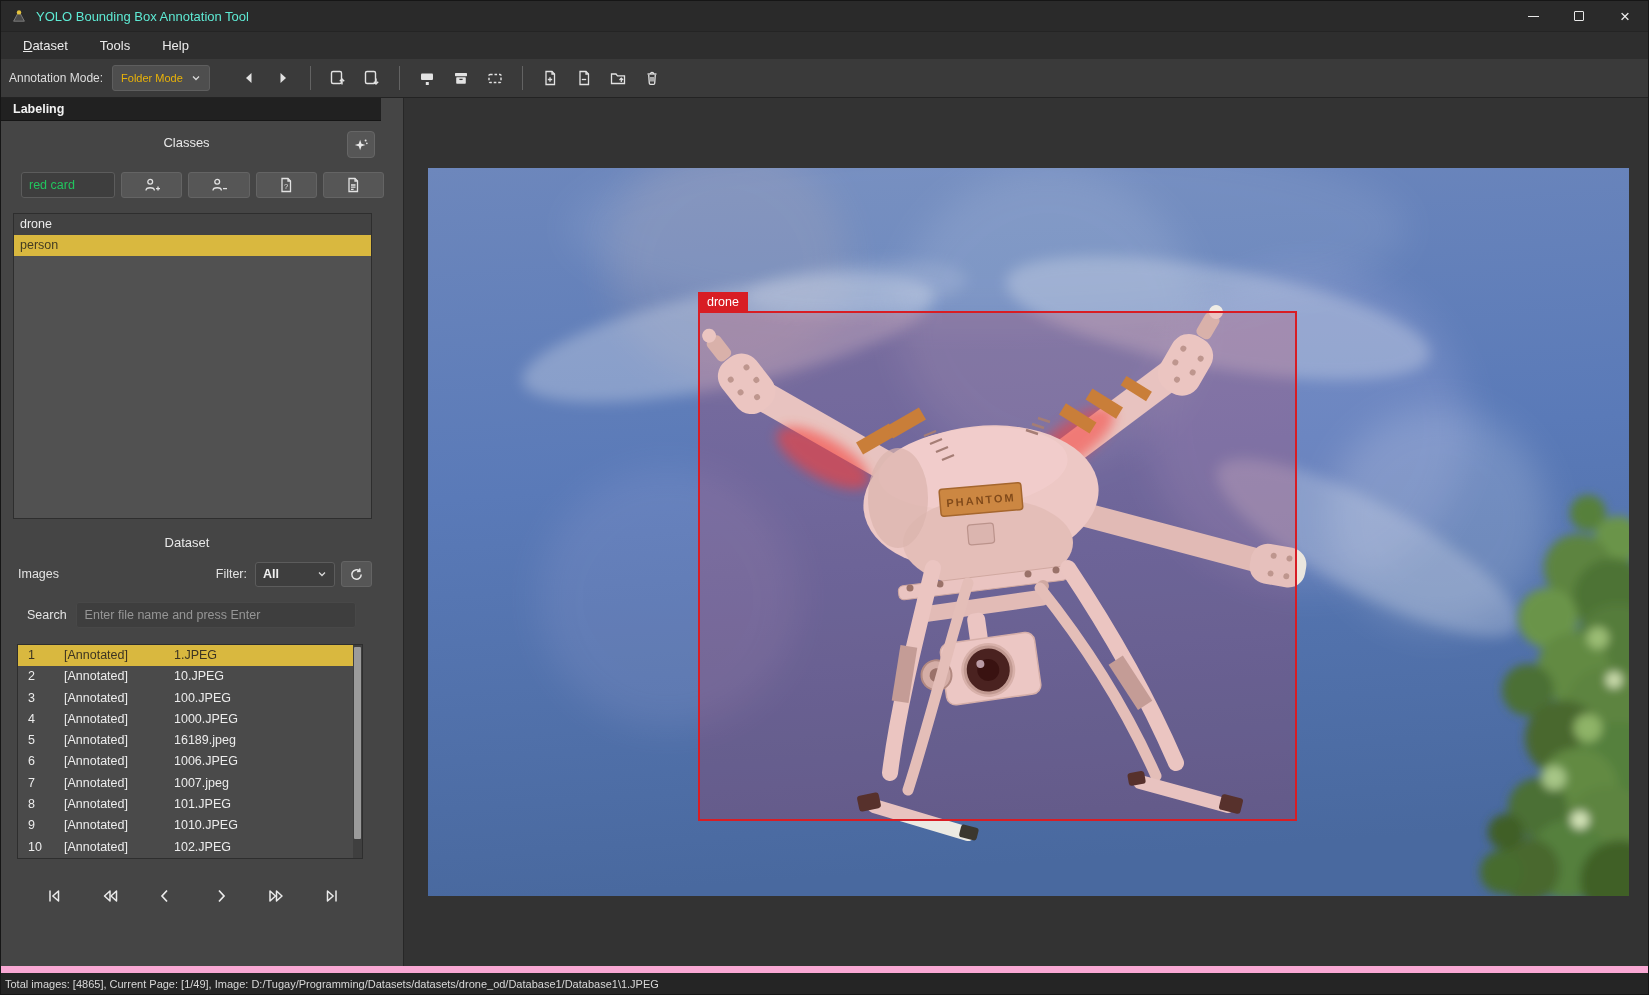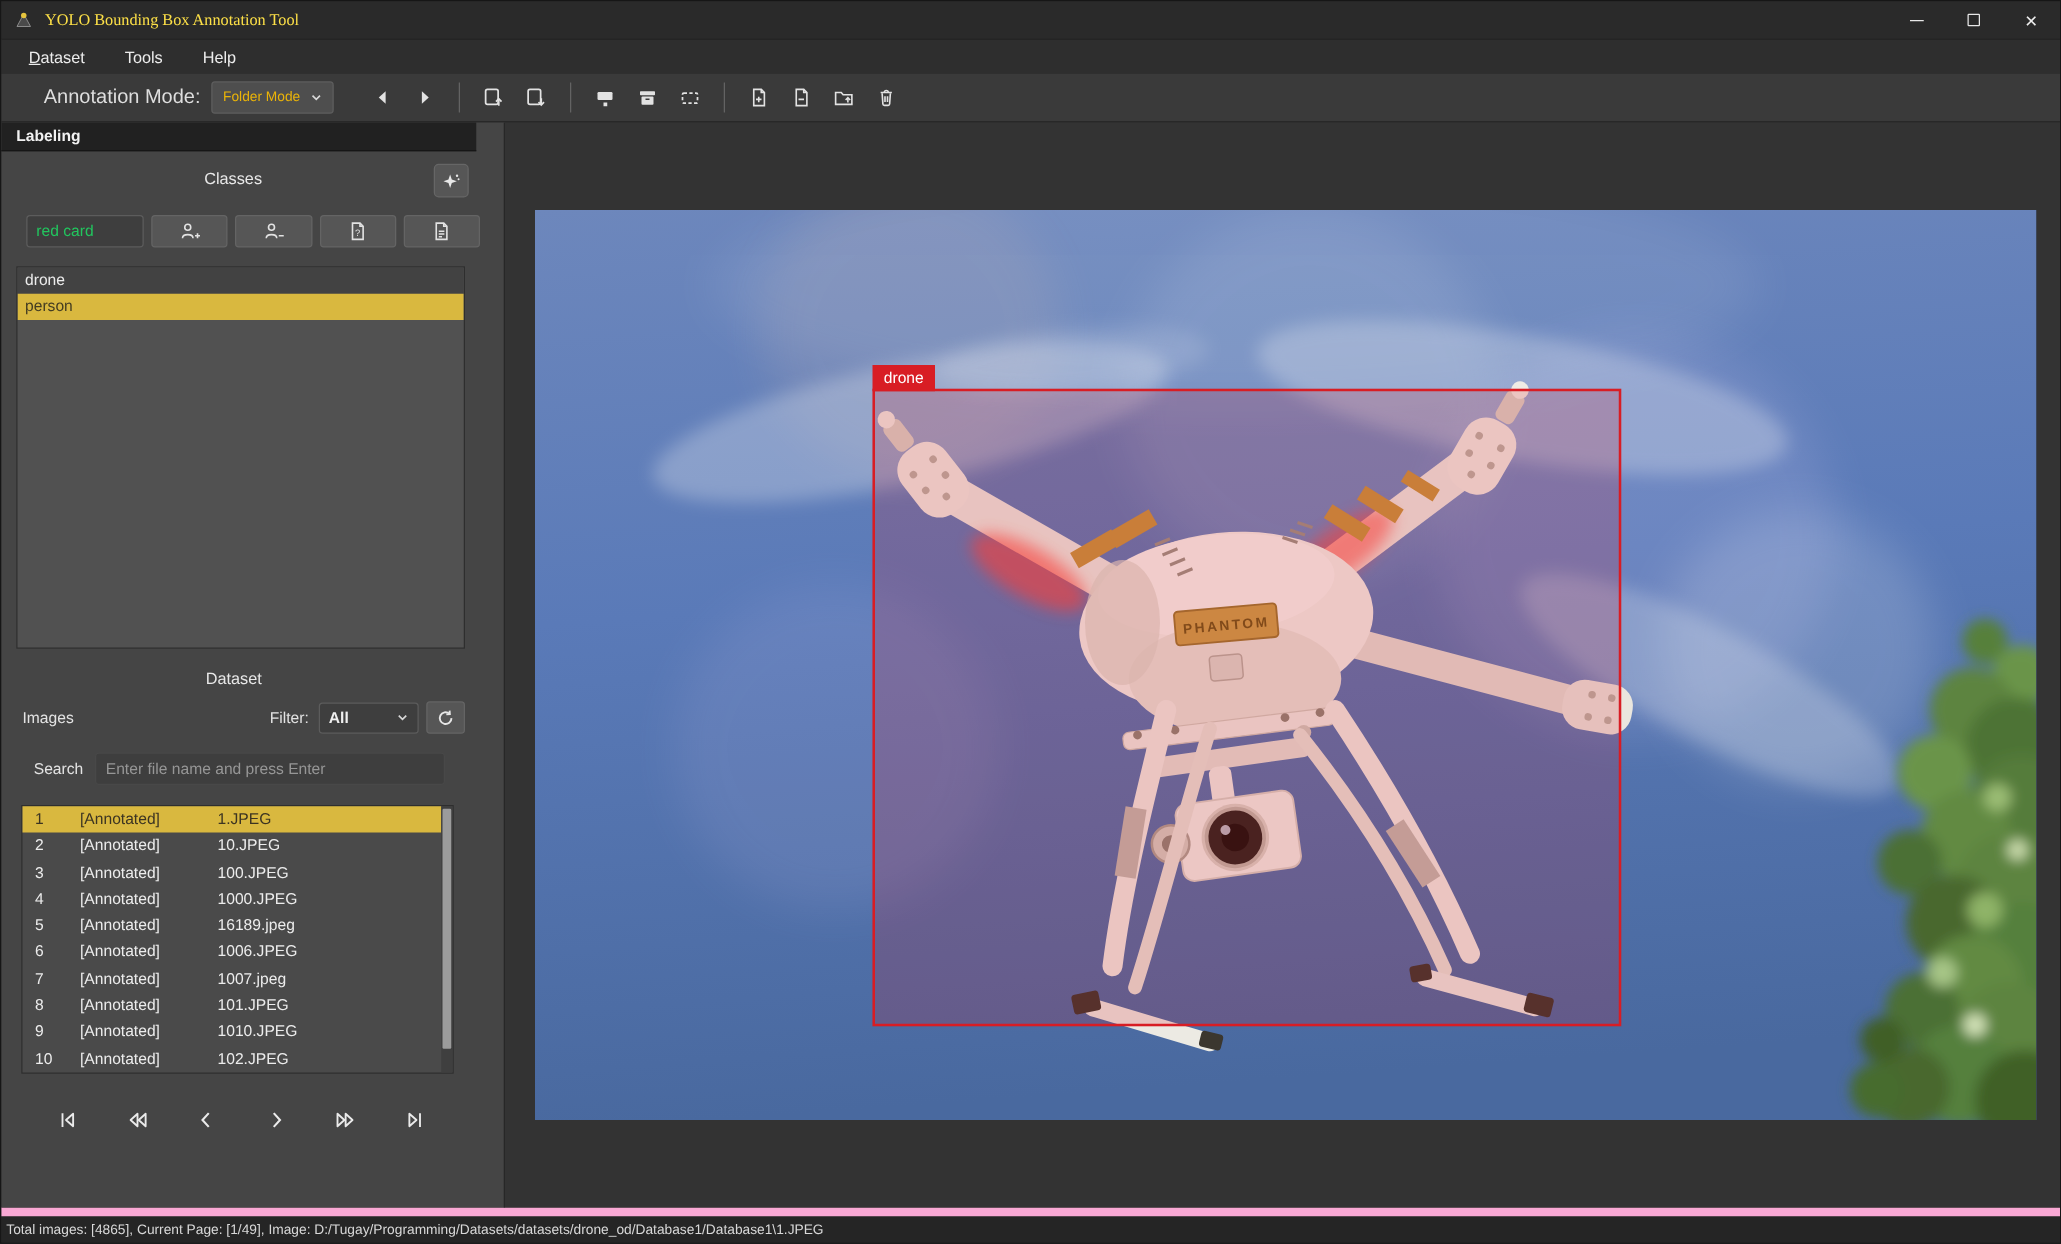--- a/index.html
+++ b/index.html
@@ -3,36 +3,36 @@
 <meta charset="utf-8">
 <style>
   * { box-sizing: border-box; margin: 0; padding: 0; }
   html,body { background:#1d1d1d; }
   body { font-family: "Liberation Sans","DejaVu Sans",sans-serif; }
   .window { width:1649px; height:995px; background:#2a2a2a; overflow:hidden; display:flex; flex-direction:column; border:1px solid #161616; }
 
   
   .titlebar { height:30px; background:#2a2a2a; display:flex; align-items:center; flex:0 0 auto; }
   .app-icon { margin-left:10px; width:16px; height:16px; display:grid; place-items:center; }
-  .title-text { margin-left:9px; font-size:13px; color:#fde047;font-family:Liberation Serif, serif; }
+  .title-text { margin-left:9px; font-size:13px; color:#5eead4; }
   .win-controls { margin-left:auto; display:flex; height:30px; }
   .win-btn { width:46px; height:30px; display:grid; place-items:center; color:#e8e8e8; }
   .glyph-min { width:11px; height:1px; background:#e8e8e8; }
   .glyph-max { width:10px; height:10px; border:1px solid #e8e8e8; border-radius:1px; }
   .glyph-close { font-size:17px; line-height:1; color:#eee; }
 
   
   .menubar { height:28px; background:#2e2e2e; display:flex; align-items:stretch; padding-left:6px; flex:0 0 auto; border-top:1px solid #242424; }
   .menu-item { padding:0 16px; display:flex; align-items:center; font-size:13px; color:#ececec; }
   .menu-item .mi-label { display:inline-block; }
   .menu-item:first-child .mi-label::first-letter { text-decoration:underline; }
 
   
   .toolbar { height:39px; background:#3a3a3a; display:flex; align-items:center; padding-left:8px; flex:0 0 auto; border-bottom:1px solid #232323; }
-  .mode-label { font-size:16px; color:#dedede; margin-right:9px;margin-left:26px; }
+  .mode-label { font-size:12px; color:#dedede; margin-right:9px; }
   .mode-select { min-width:86px; height:26px; background:#4e4e4e; border:1px solid #5e5e5e; border-radius:3px; display:flex; align-items:center; gap:8px; padding:0 8px; font-size:11px; color:#eab308; }
   .tb-btn { width:34px; height:30px; display:grid; place-items:center; border-radius:4px; }
   .tb-sep { width:1px; height:24px; background:#636363; margin:0 10px; }
   .nav-gap { width:22px; }
   svg.icn { display:block; }
 
   
   .main { flex:1 1 auto; display:flex; min-height:0; }
 
   

